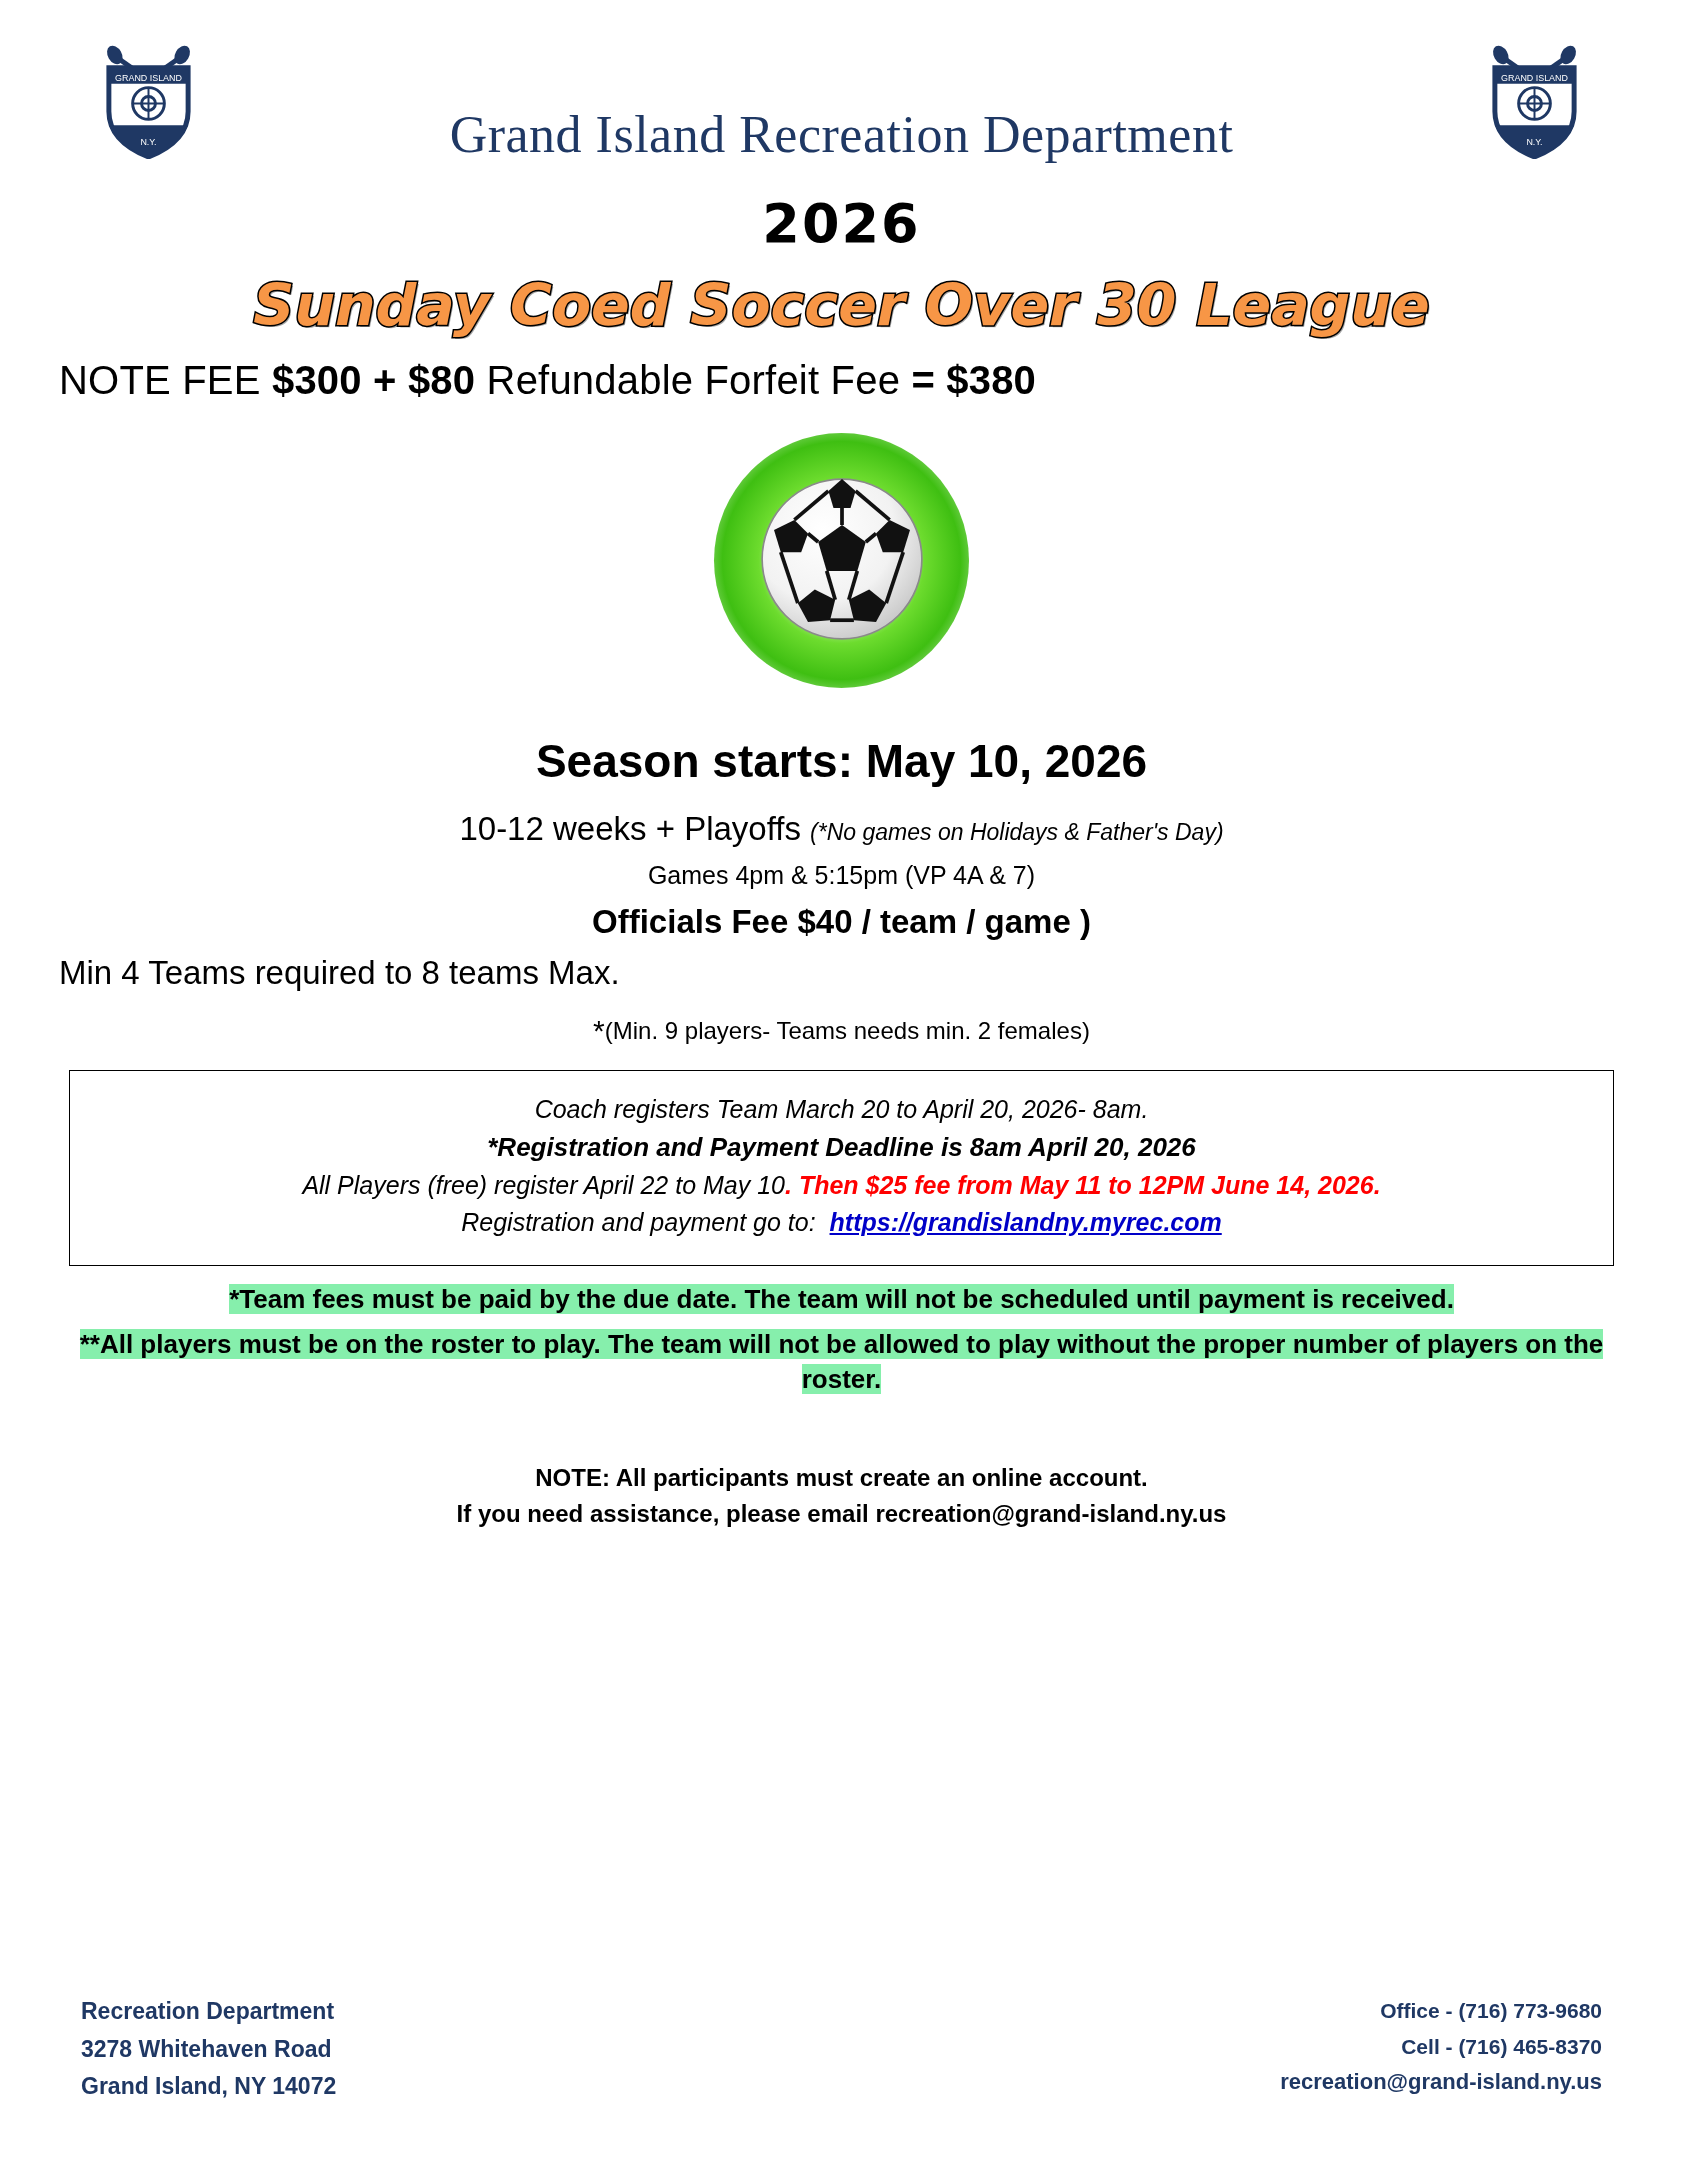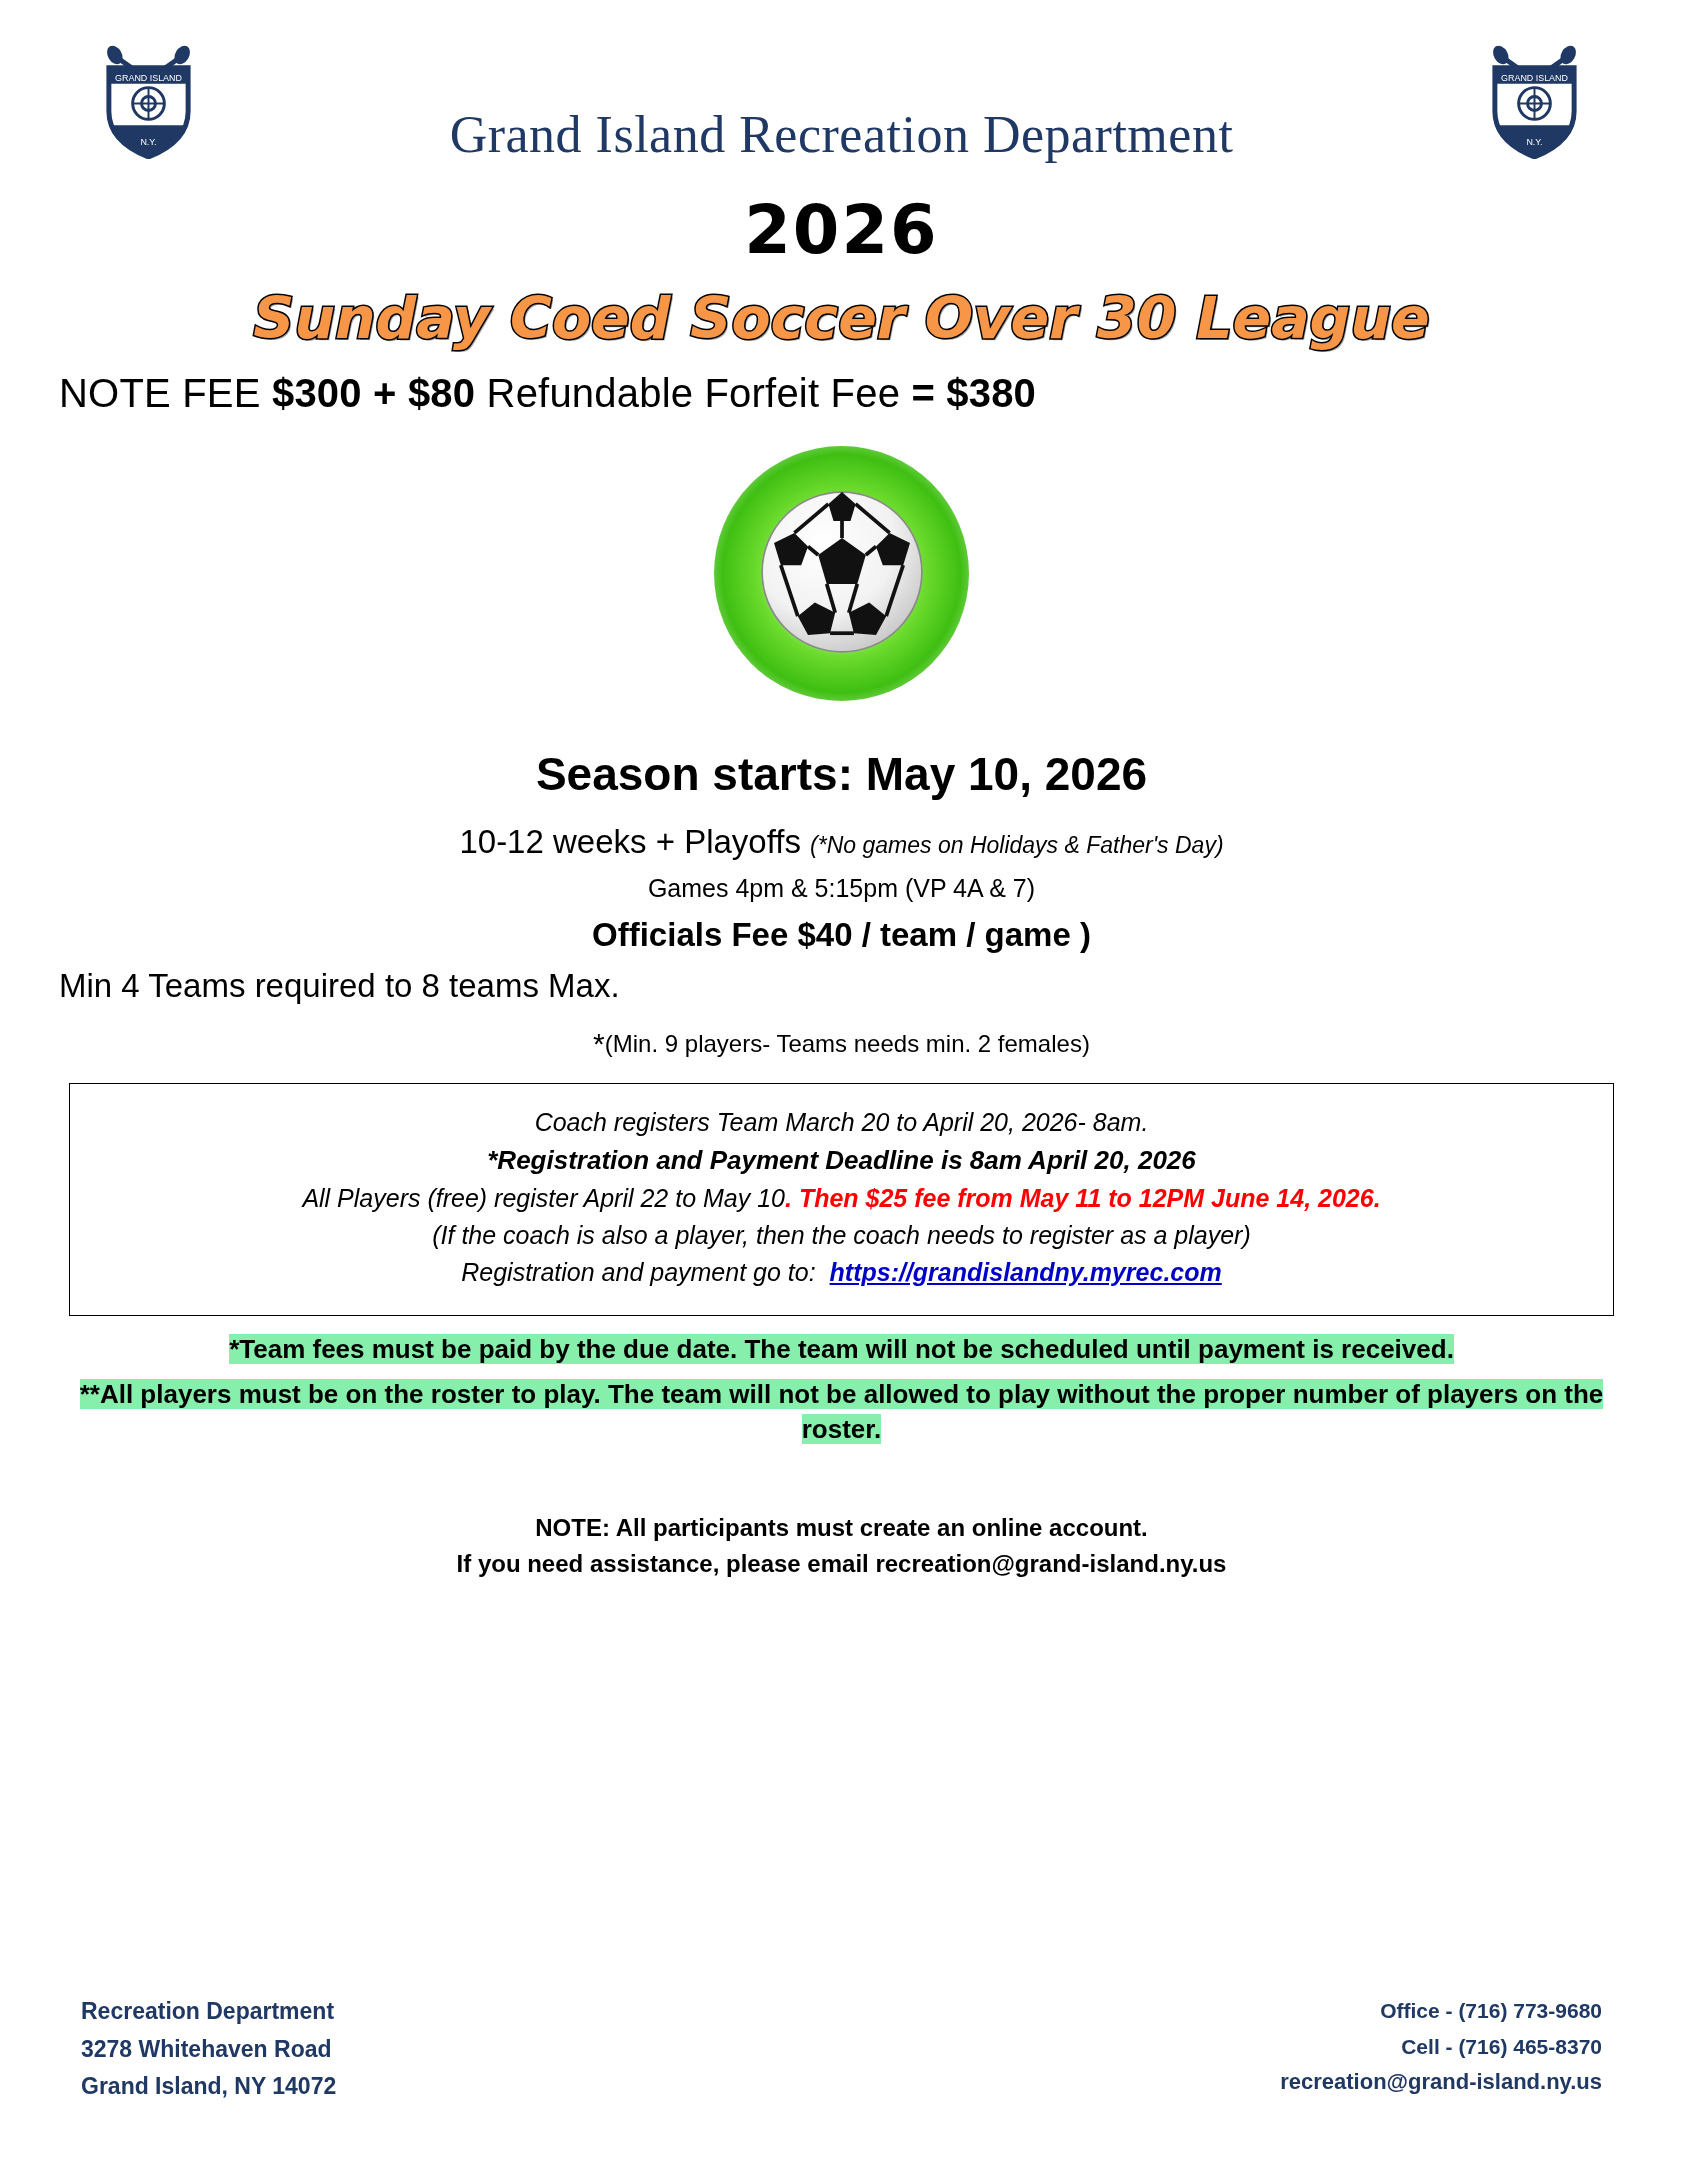--- a/index.html
+++ b/index.html
@@ -44,21 +44,21 @@
     color: #1F3864;
     letter-spacing: 0.5px;
     padding-top: 77px;
   }
 
   
   .year {
     text-align: center;
     font-family: "DejaVu Sans", sans-serif;
     font-weight: bold;
-    font-size: 67px;
+    font-size: 54px;
     letter-spacing: 2px;
     margin-top: 20px;
     line-height: 1;
   }
 
   
   .league-line {
     text-align: center;
     margin-top: 26px;
     line-height: 1;
@@ -343,21 +343,20 @@
   <div class="line-5">
     <span class="star">*</span><span>(Min. 9 players- Teams needs min. 2 females)</span>
   </div>
 
   <div class="reg-box">
     <div class="reg-line">Coach registers Team March 20 to April 20, 2026- 8am.</div>
     <div class="reg-line bold">*Registration and Payment Deadline is 8am April 20, 2026</div>
     <div class="reg-line">
       <span>All Players (free) register April 22 to May 10</span><span class="reg-red">. Then $25 fee from May 11 to 12PM June 14, 2026.</span>
     </div>
-    <div class="reg-line">(If the coach is also a player, then the coach needs to register as a player)</div>
     <div class="reg-line">
       <span>Registration and payment go to:</span>&nbsp;
       <a class="reg-link" href="#">https://grandislandny.myrec.com</a>
     </div>
   </div>
 
   <div class="warn">
     <span class="hl">*Team fees must be paid by the due date.  The team will not be scheduled until payment is received.</span>
   </div>
   <div class="warn second">

